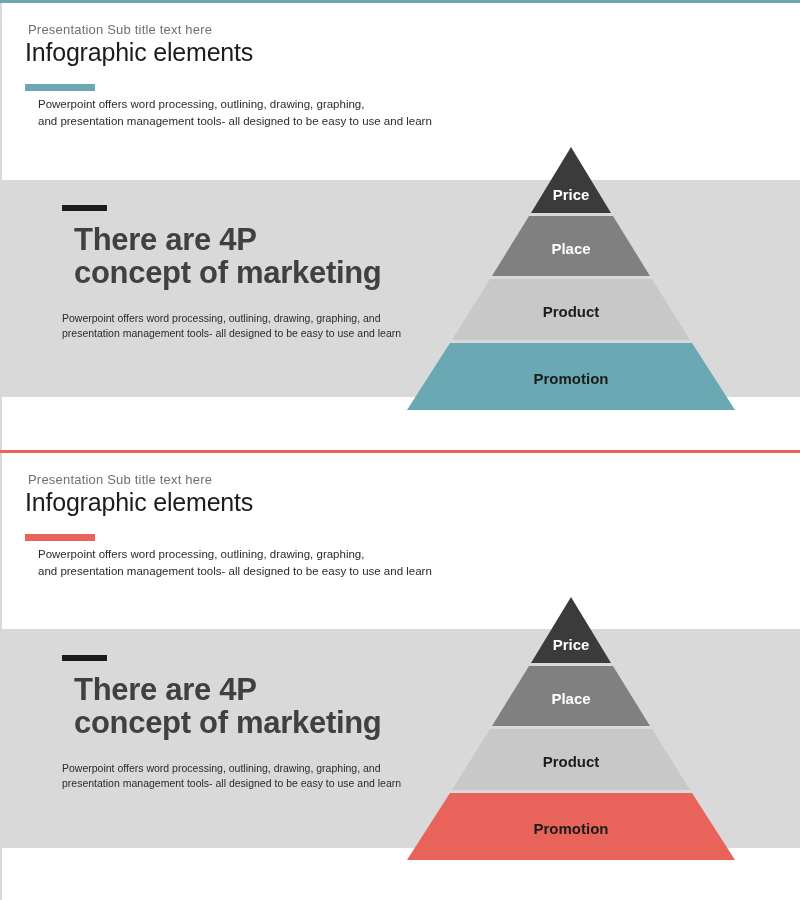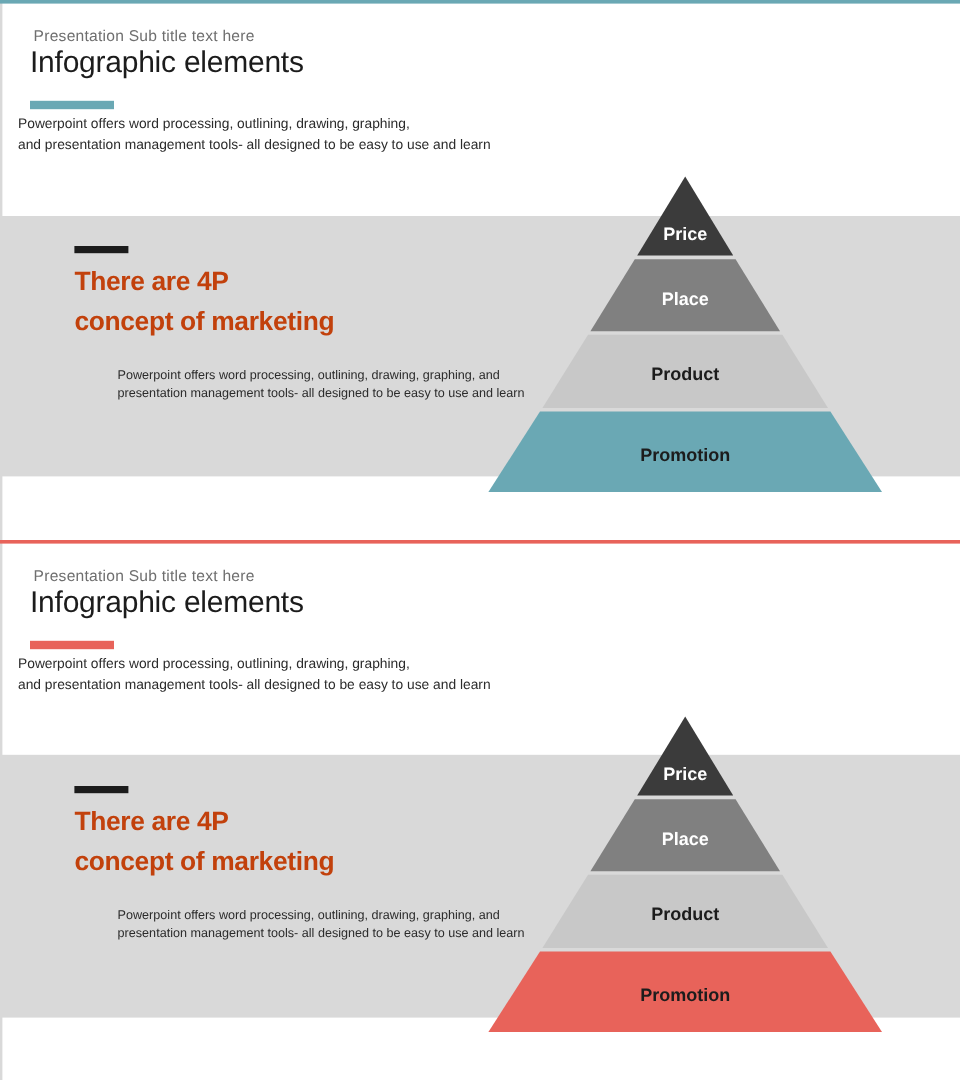--- a/index.html
+++ b/index.html
@@ -73,21 +73,21 @@
   }
   .accent-bar {
     position: absolute;
     left: 25px;
     top: 84px;
     width: 70px;
     height: 7px;
   }
   .intro {
     position: absolute;
-    left: 15px;
+    left: 38px;
     top: 96px;
     width: 600px;
     font-size: 11.5px;
     line-height: 17px;
     color: #2b2b2b;
     white-space: nowrap;
   }
 
   
   .band {
@@ -105,35 +105,34 @@
     left: 62px;
     width: 400px;
   }
   .copy-mark {
     width: 45px;
     height: 6px;
     background: #1c1c1c;
     margin-bottom: 7px;
   }
   .copy-head {
-    font-size: 22px;
+    font-size: 31px;
     font-weight: bold;
-    color: #c2410c;
+    color: #404040;
     line-height: 33px;
     letter-spacing: -.3px;
     white-space: nowrap;
-    margin: 0;
+    margin: 12px;
   }
   .copy-body {
     margin-top: 22px;
     font-size: 10.5px;
     line-height: 15px;
     color: #2b2b2b;
     white-space: nowrap;
-    margin-left: 36px;
   }
 
   
   .pyramid {
     position: absolute;
   }
   .pyramid svg { display: block; }
   .layer-label {
     font-family: "Liberation Sans", sans-serif;
     font-weight: bold;

